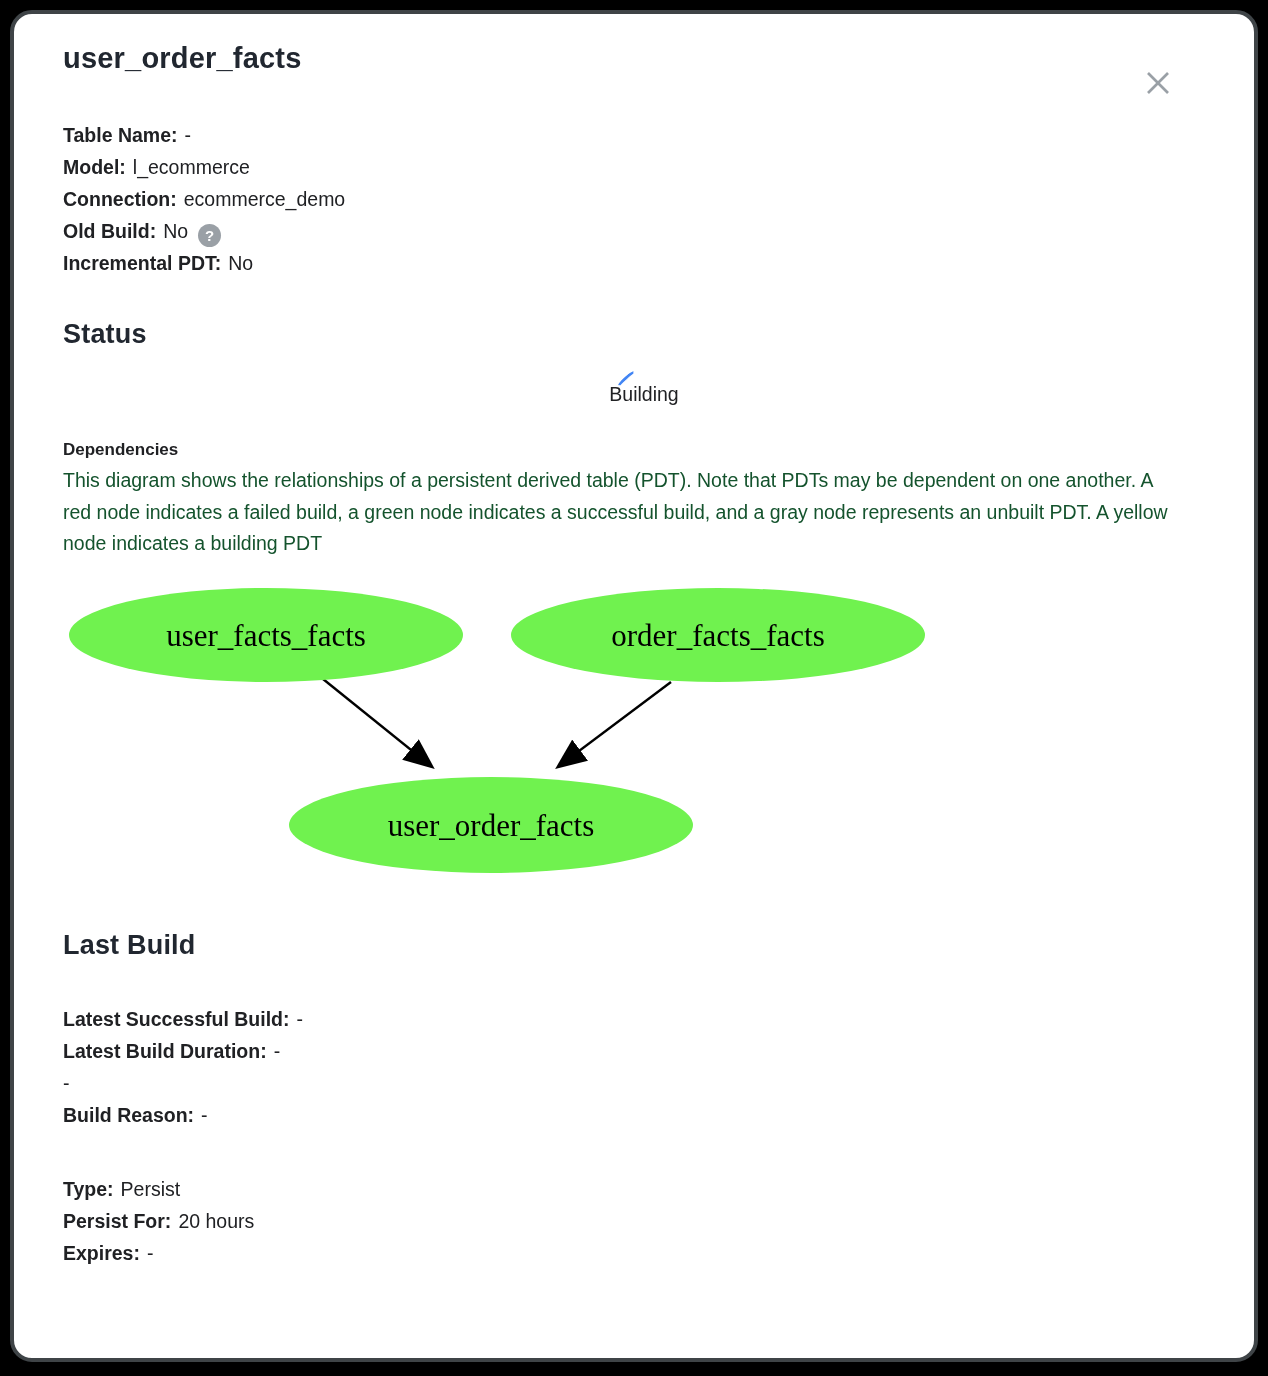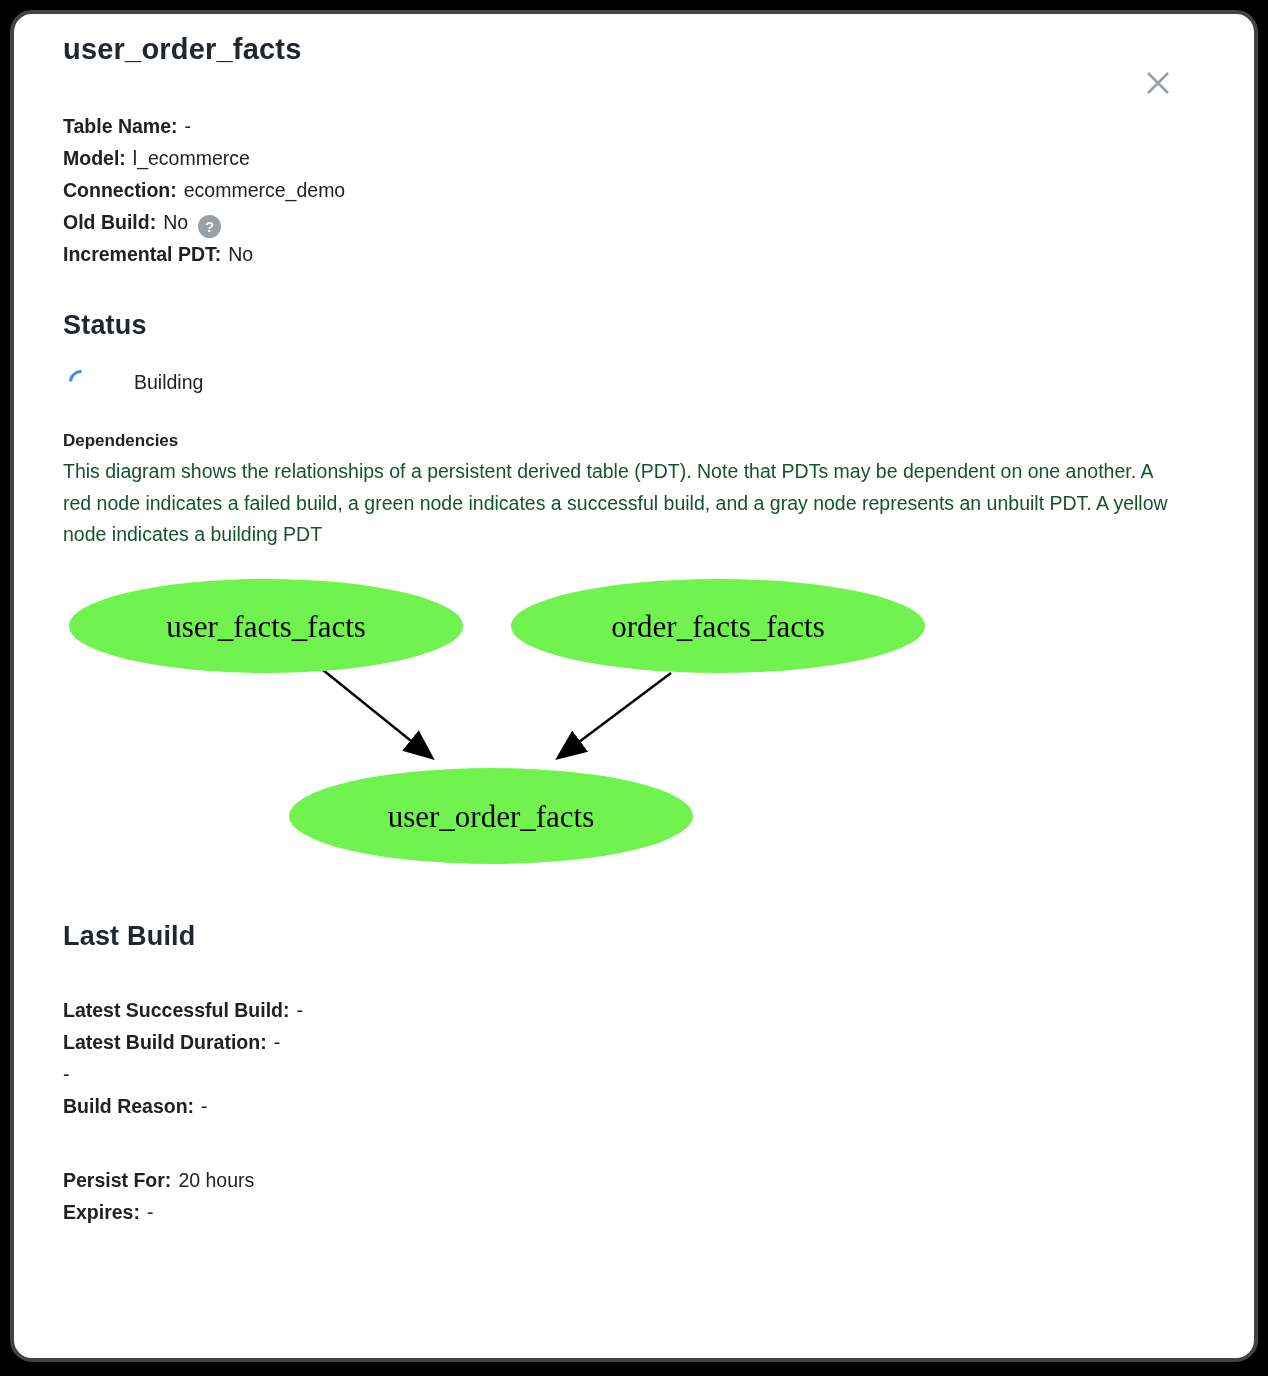--- a/index.html
+++ b/index.html
@@ -14,21 +14,21 @@
     position: absolute;
     left: 10px; top: 10px; right: 10px; bottom: 14px;
     background: #ffffff;
     border: 4px solid #3f4447;
     border-radius: 22px;
     overflow: hidden;
   }
   .content {
     position: relative;
     height: 100%;
-    padding: 19px 70px 0 49px;
+    padding: 28px 70px 0 49px;
     color: #212730;
   }
   .modal-title {
     font-size: 29px;
     font-weight: 600;
     letter-spacing: 0.2px;
     color: #212730;
   }
   .close-btn {
     position: absolute;
@@ -66,20 +66,21 @@
     font-weight: 600;
     color: #212730;
     letter-spacing: 0.2px;
   }
   .status-heading { margin-top: 40px; }
   .status-row {
     margin-top: 26px;
     display: flex;
     align-items: center;
     height: 30px;
+    flex-direction: column;
   }
   .spinner {
     width: 24px; height: 24px;
     border: 3.5px solid transparent;
     border-top-color: #4285f4;
     border-radius: 50%;
     transform: rotate(-42deg);
     margin-left: 6px;
   }
   .status-text {
@@ -207,20 +208,24 @@
       </div>
       <div class="kv-line">
         <span class="kv-label">Build Reason:</span>
         <span class="kv-value">-</span>
       </div>
     </div>
 
 
     <div class="kv-block">
       <div class="kv-line">
+        <span class="kv-label">Type:</span>
+        <span class="kv-value">Persist</span>
+      </div>
+      <div class="kv-line">
         <span class="kv-label">Persist For:</span>
         <span class="kv-value">20 hours</span>
       </div>
       <div class="kv-line">
         <span class="kv-label">Expires:</span>
         <span class="kv-value">-</span>
       </div>
     </div>
 
   </div>

